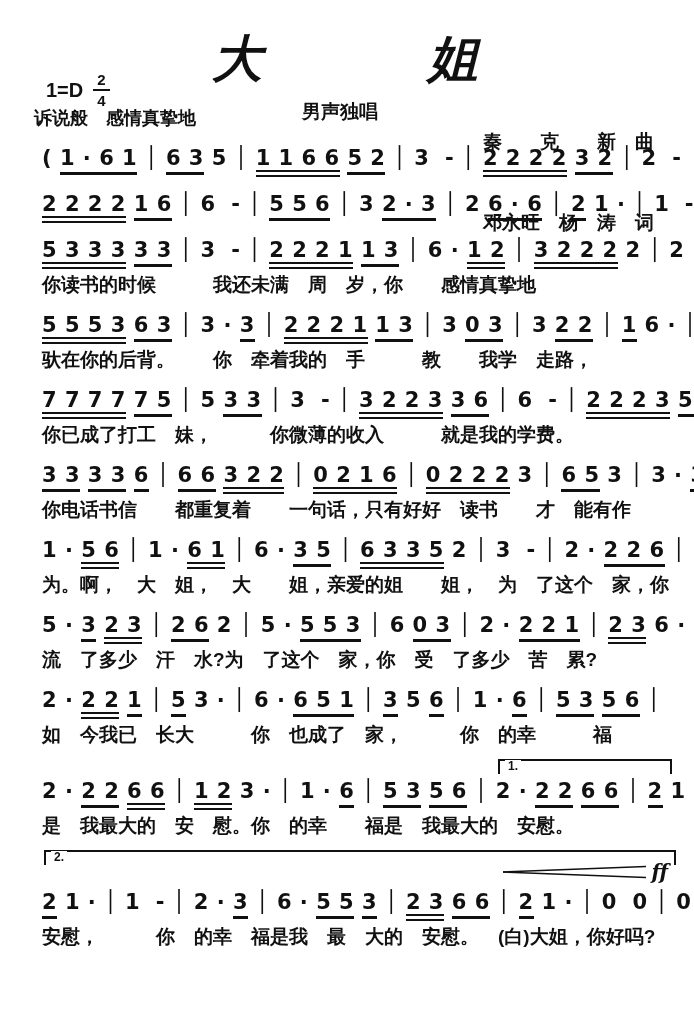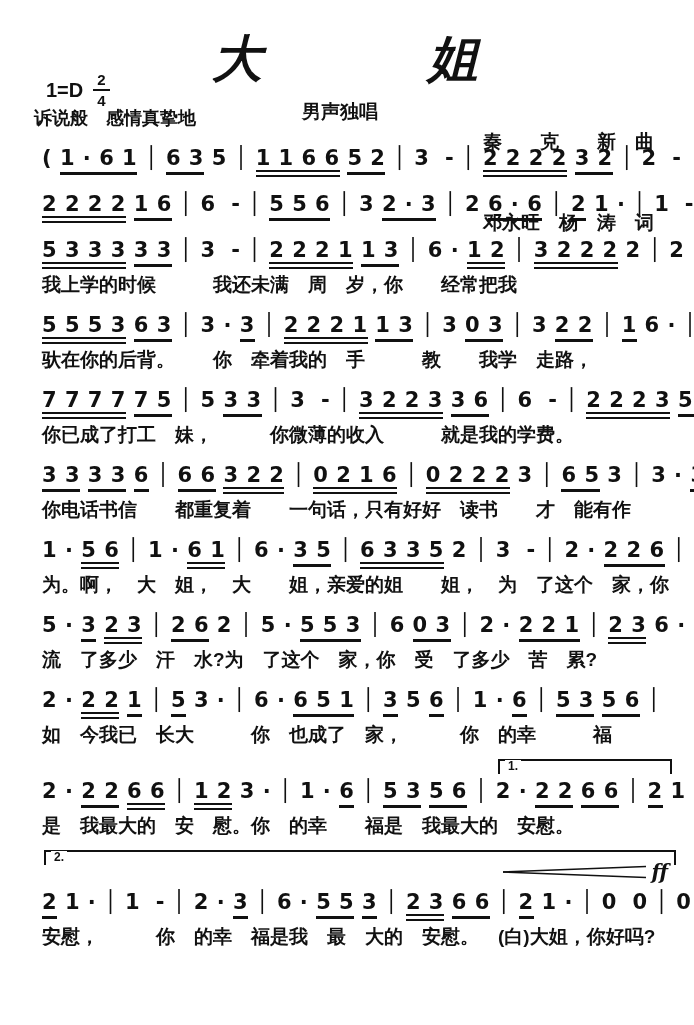--- a/index.html
+++ b/index.html
@@ -72,21 +72,21 @@
 
   <div id="systems">
       <div class="system nolyr">
         <div class="notes"><span>( </span><span class="u1">1 · 6 1</span><span> │ </span><span class="u1">6 3</span><span> 5 │ </span><span class="u2">1 1 6 6</span><span> </span><span class="u1">5 2</span><span> │ 3  - │ </span><span class="u2">2 2 2 2</span><span> </span><span class="u1">3 2</span><span> │ 2  - │</span></div>
       </div>
       <div class="system nolyr">
         <div class="notes"><span class="u2">2 2 2 2</span><span> </span><span class="u1">1 6</span><span> │ 6  - │ </span><span class="u1">5 5 6</span><span> │ 3 </span><span class="u1">2 · 3</span><span> │ 2 </span><span class="u1">6 · 6</span><span> │ </span><span class="u1">2</span><span> 1 · │ 1  - ) │</span></div>
       </div>
       <div class="system">
         <div class="notes"><span class="u2">5 3 3 3</span><span> </span><span class="u1">3 3</span><span> │ 3  - │ </span><span class="u2">2 2 2 1</span><span> </span><span class="u1">1 3</span><span> │ 6 · </span><span class="u2">1 2</span><span> │ </span><span class="u2">3 2 2 2</span><span> 2 │ 2 · </span></div>
-        <div class="lyrics">我上学的时候　　　我还未满　周　岁，你　　经常把我</div>
+        <div class="lyrics">你读书的时候　　　我还未满　周　岁，你　　感情真挚地</div>
       </div>
       <div class="system">
         <div class="notes"><span class="u2">5 5 5 3</span><span> </span><span class="u1">6 3</span><span> │ 3 · </span><span class="u1">3</span><span> │ </span><span class="u2">2 2 2 1</span><span> </span><span class="u1">1 3</span><span> │ 3 </span><span class="u1">0 3</span><span> │ 3 </span><span class="u1">2 2</span><span> │ </span><span class="u1">1</span><span> 6 · │</span></div>
         <div class="lyrics">驮在你的后背。　　你　牵着我的　手　　　教　　我学　走路，</div>
       </div>
       <div class="system">
       </div>
       <div class="system">
         <div class="notes"><span class="u2">7 7 7 7</span><span> </span><span class="u1">7 5</span><span> │ 5 </span><span class="u1">3 3</span><span> │ 3  - │ </span><span class="u2">3 2 2 3</span><span> </span><span class="u1">3 6</span><span> │ 6  - │ </span><span class="u2">2 2 2 3</span><span> </span><span class="u1">5 3</span></div>
         <div class="lyrics">你已成了打工　妹，　　　你微薄的收入　　　就是我的学费。</div>

